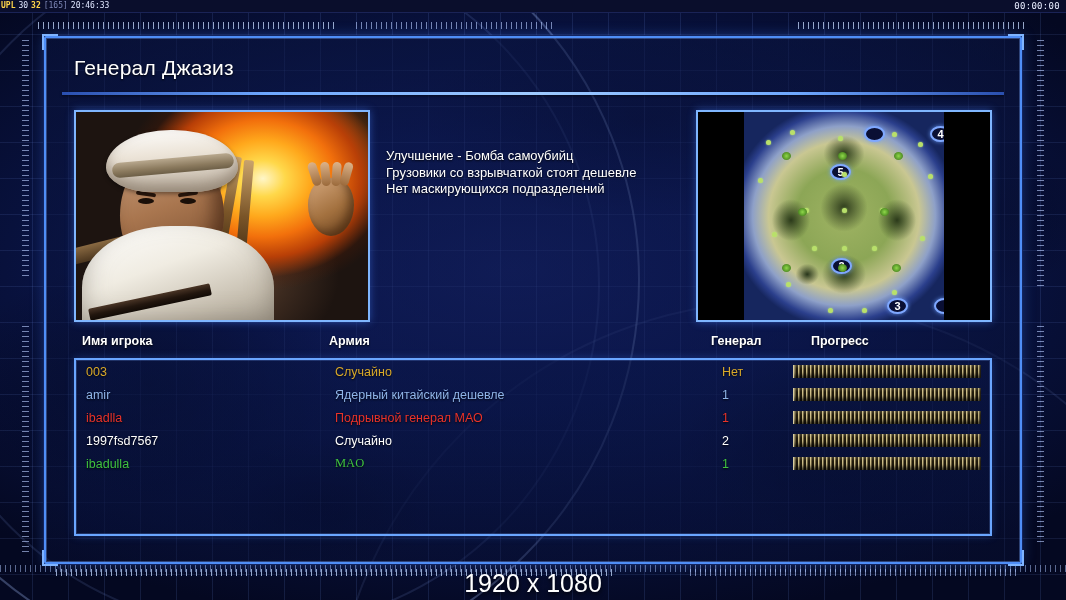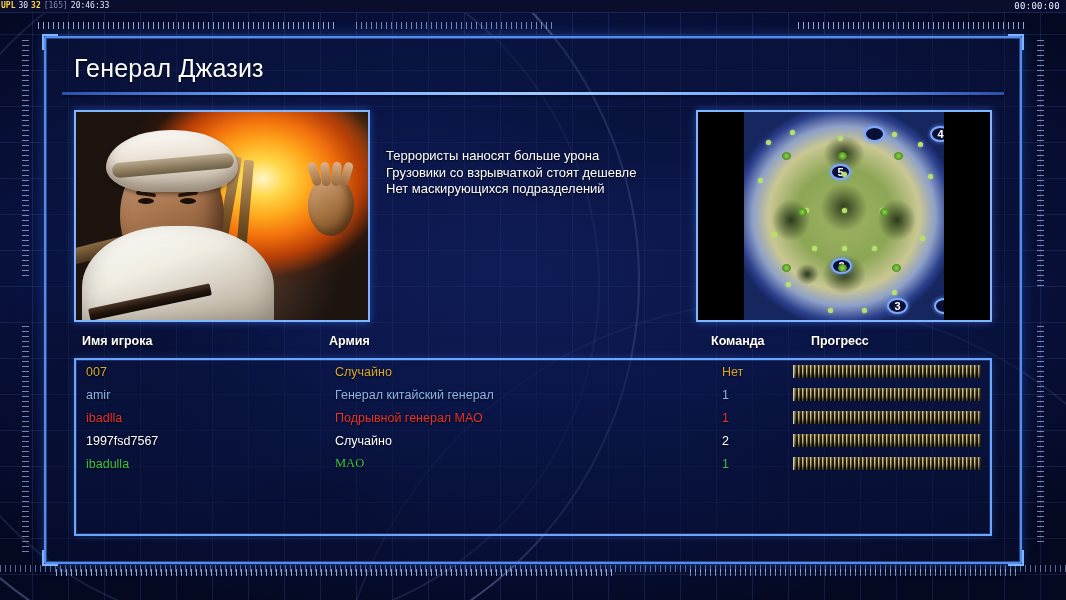--- a/index.html
+++ b/index.html
@@ -138,21 +138,21 @@
 
   
   .titlebar {
     position: absolute;
     left: 18px; top: 10px;
     width: 942px; height: 44px;
     display: flex; align-items: center;
   }
   .title-text {
     color: #ffffff;
-    font-size: 25px;
+    font-size: 21px;
     font-weight: normal;
     letter-spacing: 0.2px;
     padding-left: 12px;
     text-shadow: 0 1px 2px rgba(0,0,0,0.85);
   }
   .title-underline {
     position: absolute;
     left: 18px; top: 56px;
     width: 942px; height: 3px;
     background: linear-gradient(90deg, #2a4faf 0%, #6ea8ff 22%, #9ecaff 50%, #6ea8ff 78%, #2a4faf 100%);
@@ -486,21 +486,21 @@
           <div class="p-hand">
             <div class="p-finger" style="left:2px;  transform:rotate(-18deg);"></div>
             <div class="p-finger" style="left:13px; transform:rotate(-6deg);"></div>
             <div class="p-finger" style="left:24px; transform:rotate(4deg);"></div>
             <div class="p-finger" style="left:34px; transform:rotate(16deg);"></div>
           </div>
         </div>
       </div>
 
       <div class="desc">
-        <div class="desc-line">Террористы наносят больше урона</div>
+        <div class="desc-line">Улучшение - Бомба самоубийц</div>
         <div class="desc-line">Грузовики со взрывчаткой стоят дешевле</div>
         <div class="desc-line">Нет маскирующихся подразделений</div>
       </div>
 
       <div class="panel-frame minimap">
         <div class="mm-inner">
           <div class="mm-map" id="mm-map">
               <div class="mm-slot" style="left: 122px; top: 14px;"></div>
               <div class="mm-slot" style="left: 188px; top: 14px;">4</div>
               <div class="mm-slot" style="left: 88px; top: 52px;">5</div>
@@ -541,35 +541,35 @@
           <div class="mm-bar l"></div>
           <div class="mm-bar r"></div>
         </div>
       </div>
     </div>
 
     <div class="table-wrap">
       <div class="thead">
         <div class="th c-name">Имя игрока</div>
         <div class="th c-army">Армия</div>
-        <div class="th c-team">Команда</div>
+        <div class="th c-team">Генерал</div>
         <div class="th c-prog">Прогресс</div>
       </div>
       <div class="table-body" id="table-body">
           <div class="row">
-            <div class="cell c-name" style="color: rgb(216, 168, 42);">007</div>
+            <div class="cell c-name" style="color: rgb(216, 168, 42);">003</div>
             <div class="cell c-army" style="color: rgb(216, 168, 42);">Случайно</div>
             <div class="cell c-team" style="color: rgb(216, 168, 42);">Нет</div>
             <div class="progbar">
               <div class="progfill" style="width: 100%;"></div>
             </div>
           </div>
           <div class="row">
             <div class="cell c-name" style="color: rgb(143, 180, 232);">amir</div>
-            <div class="cell c-army" style="color: rgb(143, 180, 232);">Генерал китайский генерал</div>
+            <div class="cell c-army" style="color: rgb(143, 180, 232);">Ядерный китайский дешевле</div>
             <div class="cell c-team" style="color: rgb(143, 180, 232);">1</div>
             <div class="progbar">
               <div class="progfill" style="width: 100%;"></div>
             </div>
           </div>
           <div class="row">
             <div class="cell c-name" style="color: rgb(232, 50, 42); text-align: center;">ibadlla</div>
             <div class="cell c-army" style="color: rgb(232, 50, 42);">Подрывной генерал МАО</div>
             <div class="cell c-team" style="color: rgb(232, 50, 42);">1</div>
             <div class="progbar">
@@ -590,14 +590,17 @@
             <div class="cell c-team" style="color: rgb(63, 194, 63);">1</div>
             <div class="progbar">
               <div class="progfill" style="width: 100%;"></div>
             </div>
           </div>
         </div>
     </div>
   </div>
 
   <div class="footer-ruler"></div>
+  <div class="footer">
+    <span class="footer-text">1920 x 1080</span>
+  </div>
 
 </div>
 
 </body></html>

